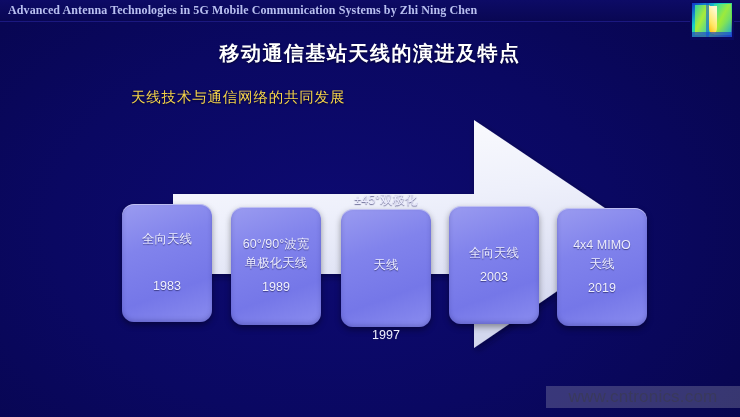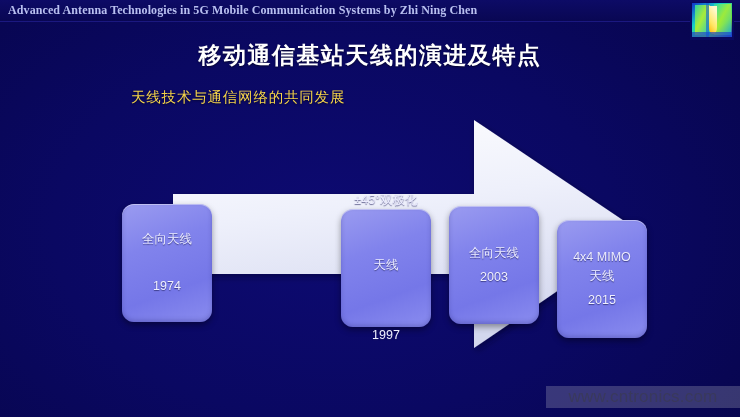--- a/index.html
+++ b/index.html
@@ -56,21 +56,21 @@
   #corner-logo svg { display: block; }
 
   
   #main-title {
     position: absolute;
     left: 0;
     top: 40px;
     width: 740px;
     text-align: center;
     color: #ffffff;
-    font-size: 23px;
+    font-size: 20px;
     font-weight: bold;
     letter-spacing: 1.5px;
     text-shadow: 0 1px 2px rgba(0,0,0,0.55);
   }
   #sub-title {
     position: absolute;
     left: 131px;
     top: 88px;
     color: #f5d44a;
     font-size: 14.5px;
@@ -203,38 +203,43 @@
                L 642 123
                L 474 238
                L 474 164
                L 173 164
                Z" fill="url(#arrowGrad)" filter="url(#arrowShadow)"></path>
     </svg>
   </div>
 
   <div class="stage-box" style="left:122px; top:204px;gap:23px;">
     <div class="stage-line">全向天线</div>
-    <div class="stage-year">1974</div>
-  </div>
-
+    <div class="stage-year">1983</div>
+  </div>
+
+  <div class="stage-box" style="left:231px; top:207px;">
+    <div class="stage-line">60°/90°波宽</div>
+    <div class="stage-line">单极化天线</div>
+    <div class="stage-year">1989</div>
+  </div>
 
   <div class="stage-box" style="left:341px; top:209px;gap:46px;">
     <div class="stage-line">±45°双极化</div>
     <div class="stage-line">天线</div>
     <div class="stage-year">1997</div>
   </div>
 
   <div class="stage-box" style="left:449px; top:206px;">
     <div class="stage-line">全向天线</div>
     <div class="stage-year">2003</div>
   </div>
 
-  <div class="stage-box" style="left:557px; top:220px;">
+  <div class="stage-box" style="left:557px; top:208px;">
     <div class="stage-line">4x4 MIMO</div>
     <div class="stage-line">天线</div>
-    <div class="stage-year">2015</div>
+    <div class="stage-year">2019</div>
   </div>
 
   <div id="watermark">
     <span id="watermark-text">www.cntronics.com</span>
   </div>
 
 </div>
 
 </body></html>

